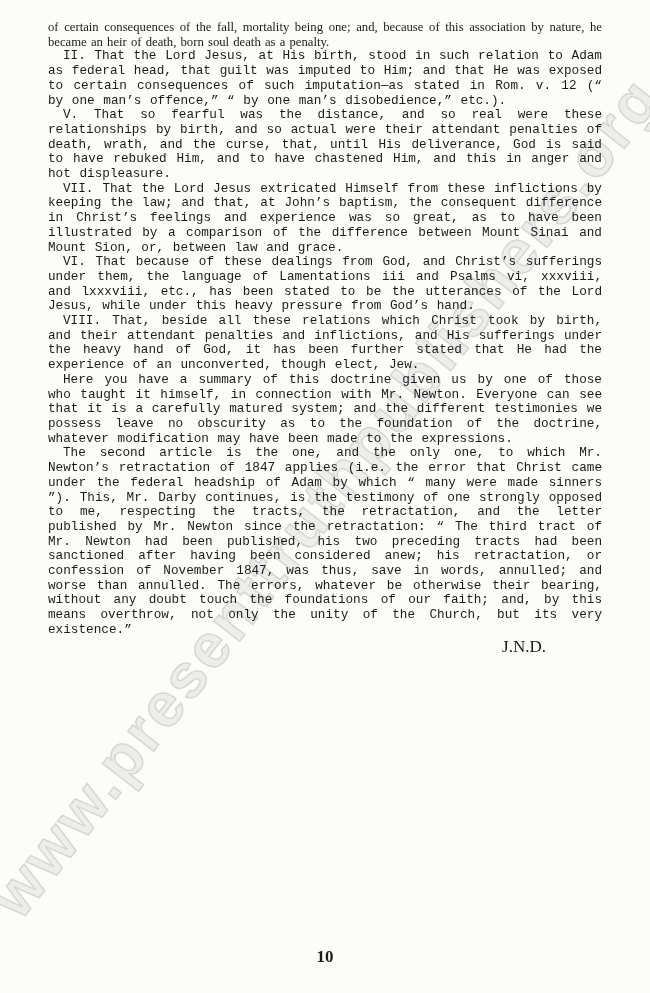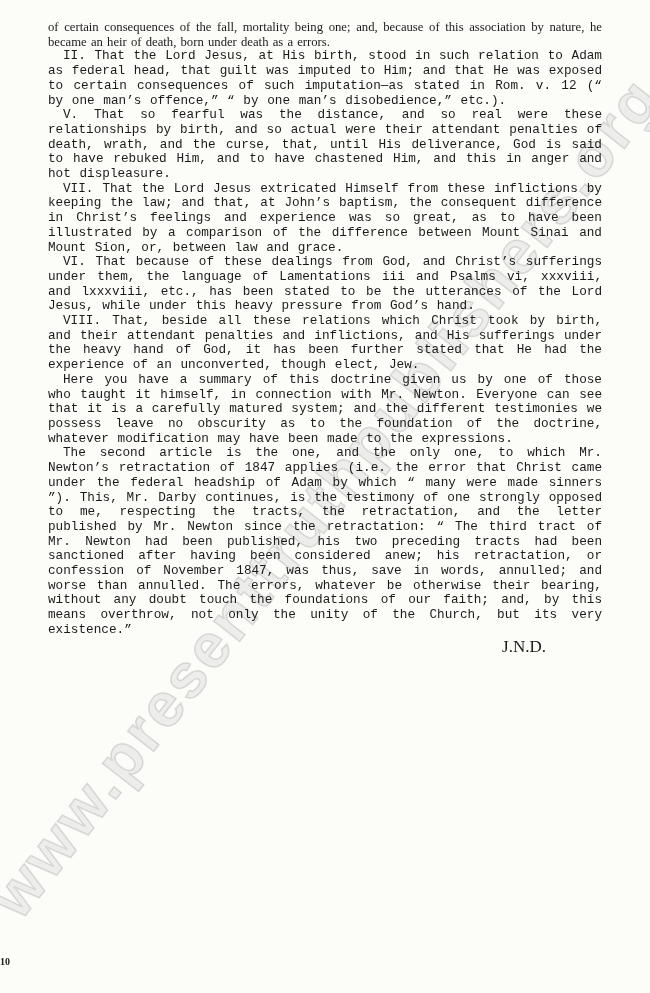--- a/index.html
+++ b/index.html
@@ -63,34 +63,35 @@
     font-size: 17px;
     line-height: 14.7px;
     text-align: right;
     padding-right: 56px;
   }
   .page-number {
     position: absolute;
     bottom: 26px;
     left: 0;
     right: 0;
-    font-size: 10px;
+    text-align: center;
+    font-size: 17px;
     font-weight: bold;
     z-index: 2;
   }
 </style>
 </head>
 <body>
 
 <div class="page">
 
   <div class="watermark">www.presenttruthpublishers.org</div>
 
   <div class="content">
-    <p class="body">of certain consequences of the fall, mortality being one; and, because of this association by nature, he became an heir of death, born under death as a errors.</p>
+    <p class="body">of certain consequences of the fall, mortality being one; and, because of this association by nature, he became an heir of death, born soul death as a penalty.</p>
     <p class="body indent">II. That the Lord Jesus, at His birth, stood in such relation to Adam as federal head, that guilt was imputed to Him; and that He was exposed to certain consequences of such imputation—as stated in Rom. v. 12 (“ by one man’s offence,” “ by one man’s disobedience,” etc.).</p>
     <p class="body indent">V. That so fearful was the distance, and so real were these relationships by birth, and so actual were their attendant penalties of death, wrath, and the curse, that, until His deliverance, God is said to have rebuked Him, and to have chastened Him, and this in anger and hot displeasure.</p>
     <p class="body indent">VII. That the Lord Jesus extricated Himself from these inflictions by keeping the law; and that, at John’s baptism, the consequent difference in Christ’s feelings and experience was so great, as to have been illustrated by a comparison of the difference between Mount Sinai and Mount Sion, or, between law and grace.</p>
     <p class="body indent">VI. That because of these dealings from God, and Christ’s sufferings under them, the language of Lamentations iii and Psalms vi, xxxviii, and lxxxviii, etc., has been stated to be the utterances of the Lord Jesus, while under this heavy pressure from God’s hand.</p>
     <p class="body indent">VIII. That, beside all these relations which Christ took by birth, and their attendant penalties and inflictions, and His sufferings under the heavy hand of God, it has been further stated that He had the experience of an unconverted, though elect, Jew.</p>
     <p class="body indent">Here you have a summary of this doctrine given us by one of those who taught it himself, in connection with Mr. Newton. Everyone can see that it is a carefully matured system; and the different testimonies we possess leave no obscurity as to the foundation of the doctrine, whatever modification may have been made to the expressions.</p>
     <p class="body indent">The second article is the one, and the only one, to which Mr. Newton’s retractation of 1847 applies (i.e. the error that Christ came under the federal headship of Adam by which “ many were made sinners ”). This, Mr. Darby continues, is the testimony of one strongly opposed to me, respecting the tracts, the retractation, and the letter published by Mr. Newton since the retractation: “ The third tract of Mr. Newton had been published, his two preceding tracts had been sanctioned after having been considered anew; his retractation, or confession of November 1847, was thus, save in words, annulled; and worse than annulled. The errors, whatever be otherwise their bearing, without any doubt touch the foundations of our faith; and, by this means overthrow, not only the unity of the Church, but its very existence.”</p>
     <p class="sig">J.N.D.</p>
   </div>
 

